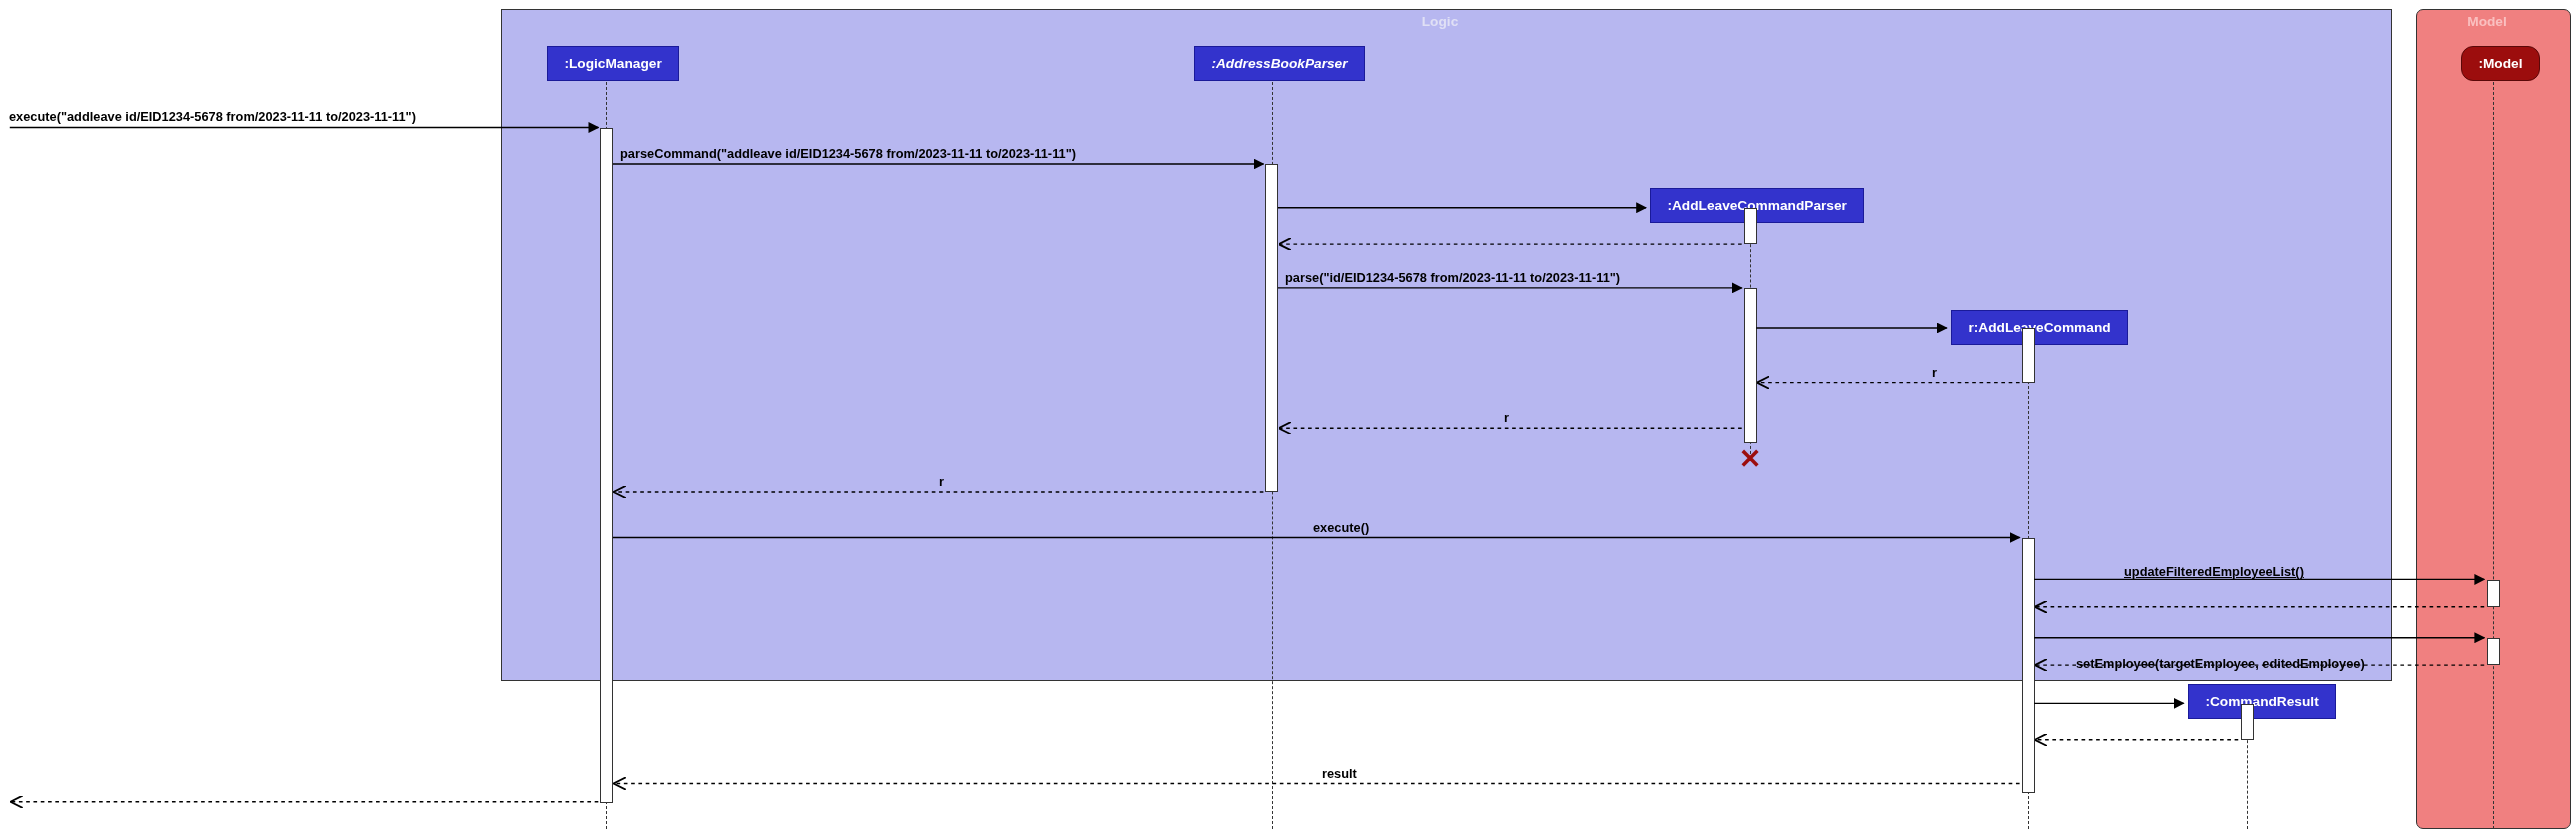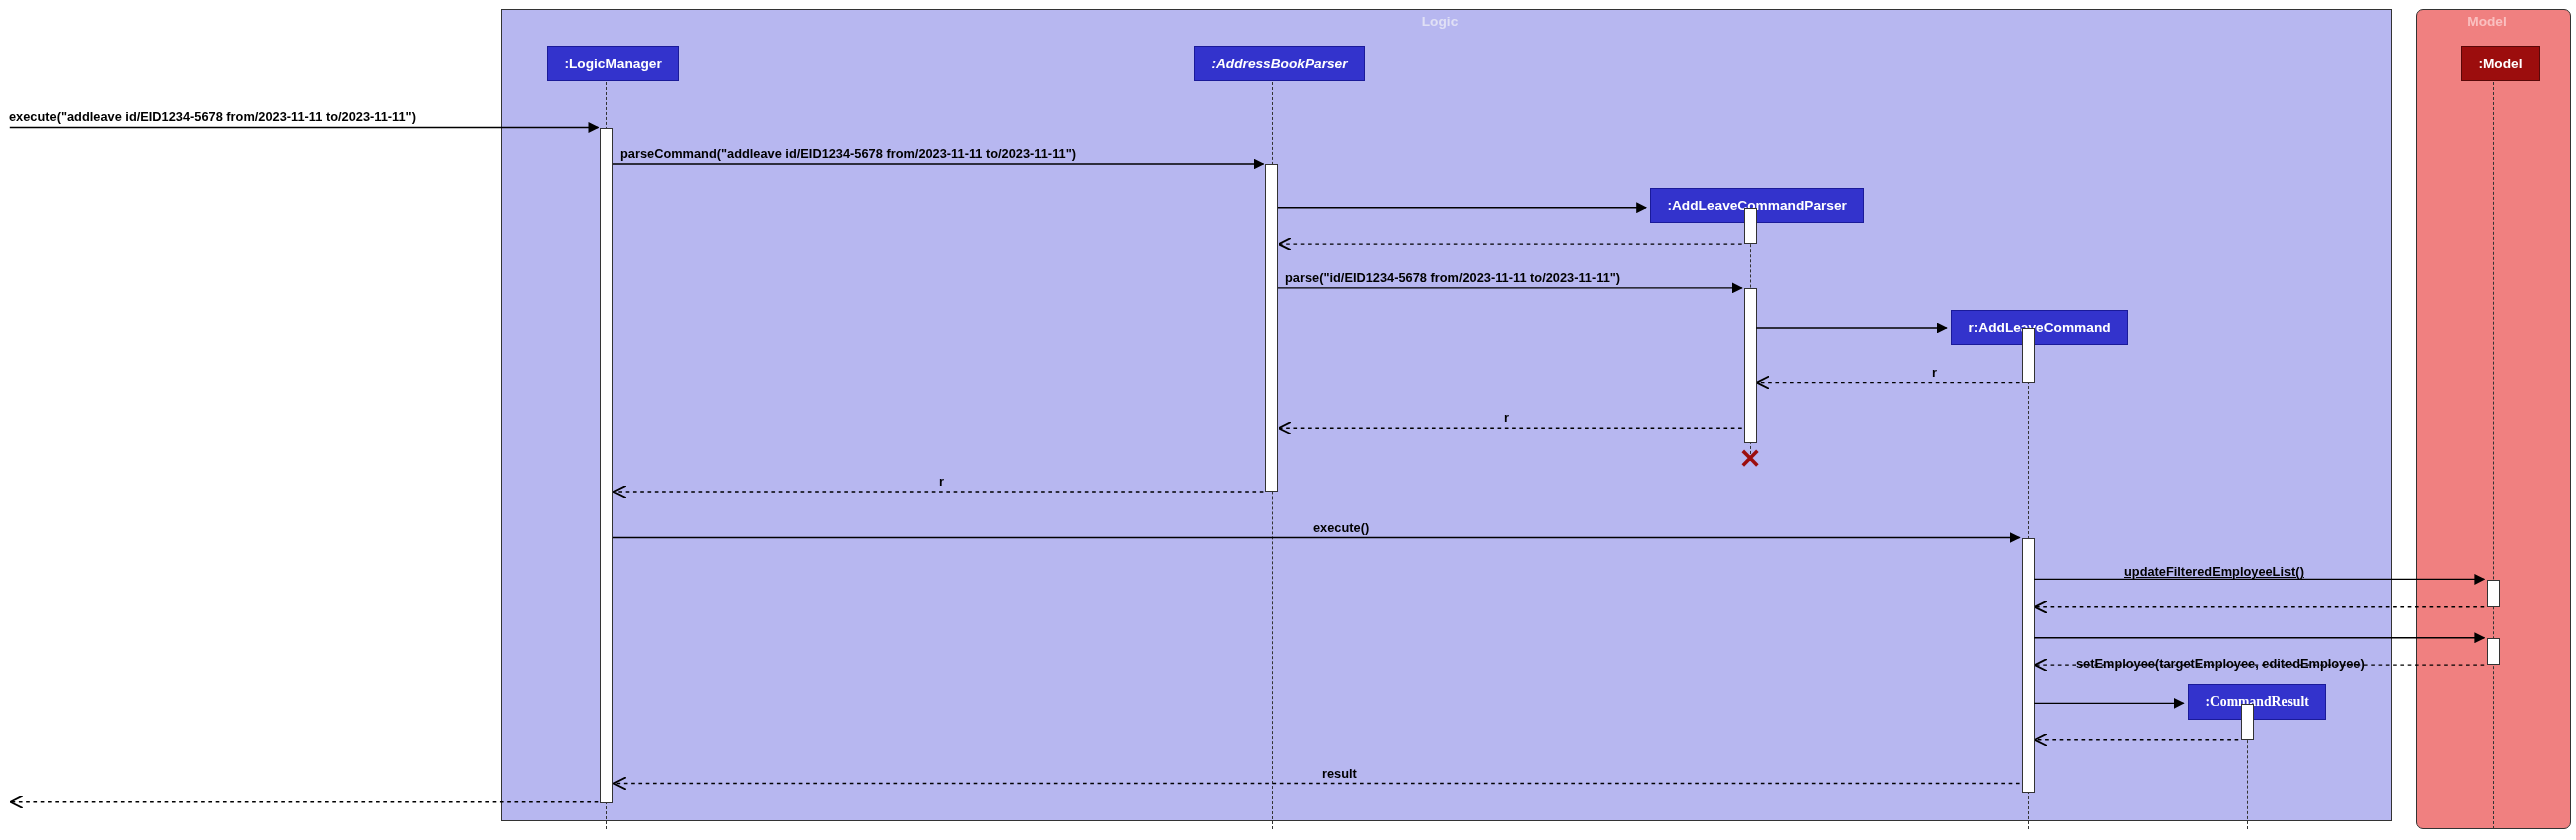--- a/index.html
+++ b/index.html
@@ -23,21 +23,21 @@
     left: 0;
     padding: 3.6px 22px 3.6px 9px;
     font-weight: bold;
     color: #fff;
     clip-path: polygon(0 0, 100% 0, calc(100% - 14.6px) 100%, 0 100%);
   }
   .logic-frame {
     left: 501px;
     top: 9px;
     width: 1891px;
-    height: 812px;
+    height: 672px;
     background: #b7b7f0;
   }
   .logic-frame .frame-label {
     background: transparent;
     position: absolute;
     left: 50%;
     transform: translateX(-50%);
     top: 0px;
     clip-path: none;
     font-weight: bold;
@@ -113,22 +113,22 @@
   <div class="frame-label">Logic</div>
 </div>
 <div class="frame model-frame">
   <div class="frame-label">Model</div>
 </div>
 
 <div class="participant-head logic-head" style="left:547px; top:46px;">:LogicManager</div>
 <div class="participant-head logic-head" style="left:1194px; top:46px;font-style:italic;">:AddressBookParser</div>
 <div class="participant-head logic-head" style="left:1650px; top:188px;">:AddLeaveCommandParser</div>
 <div class="participant-head logic-head" style="left:1951px; top:310px;">r:AddLeaveCommand</div>
-<div class="participant-head logic-head" style="left:2188px; top:684px;font-family:Liberation Serif, serif;">:CommandResult</div>
-<div class="participant-head model-head" style="left:2461px; top:46px;">:Model</div>
+<div class="participant-head logic-head" style="left:2188px; top:684px;">:CommandResult</div>
+<div class="participant-head model-head" style="left:2461px; top:46px;border-radius:12px;">:Model</div>
 
 <div class="lifeline" style="left:606px; top:82px; height:747px;"></div>
 <div class="lifeline" style="left:1272px; top:82px; height:747px;"></div>
 <div class="lifeline" style="left:1750px; top:224px; height:235px;"></div>
 <div class="lifeline" style="left:2028px; top:346px; height:483px;"></div>
 <div class="lifeline" style="left:2247px; top:720px; height:109px;"></div>
 <div class="lifeline" style="left:2493px; top:82px; height:747px;"></div>
 
 <div class="activation" style="left:600px; top:128px; height:675px;"></div>
 <div class="activation" style="left:1265px; top:164px; height:328px;"></div>

